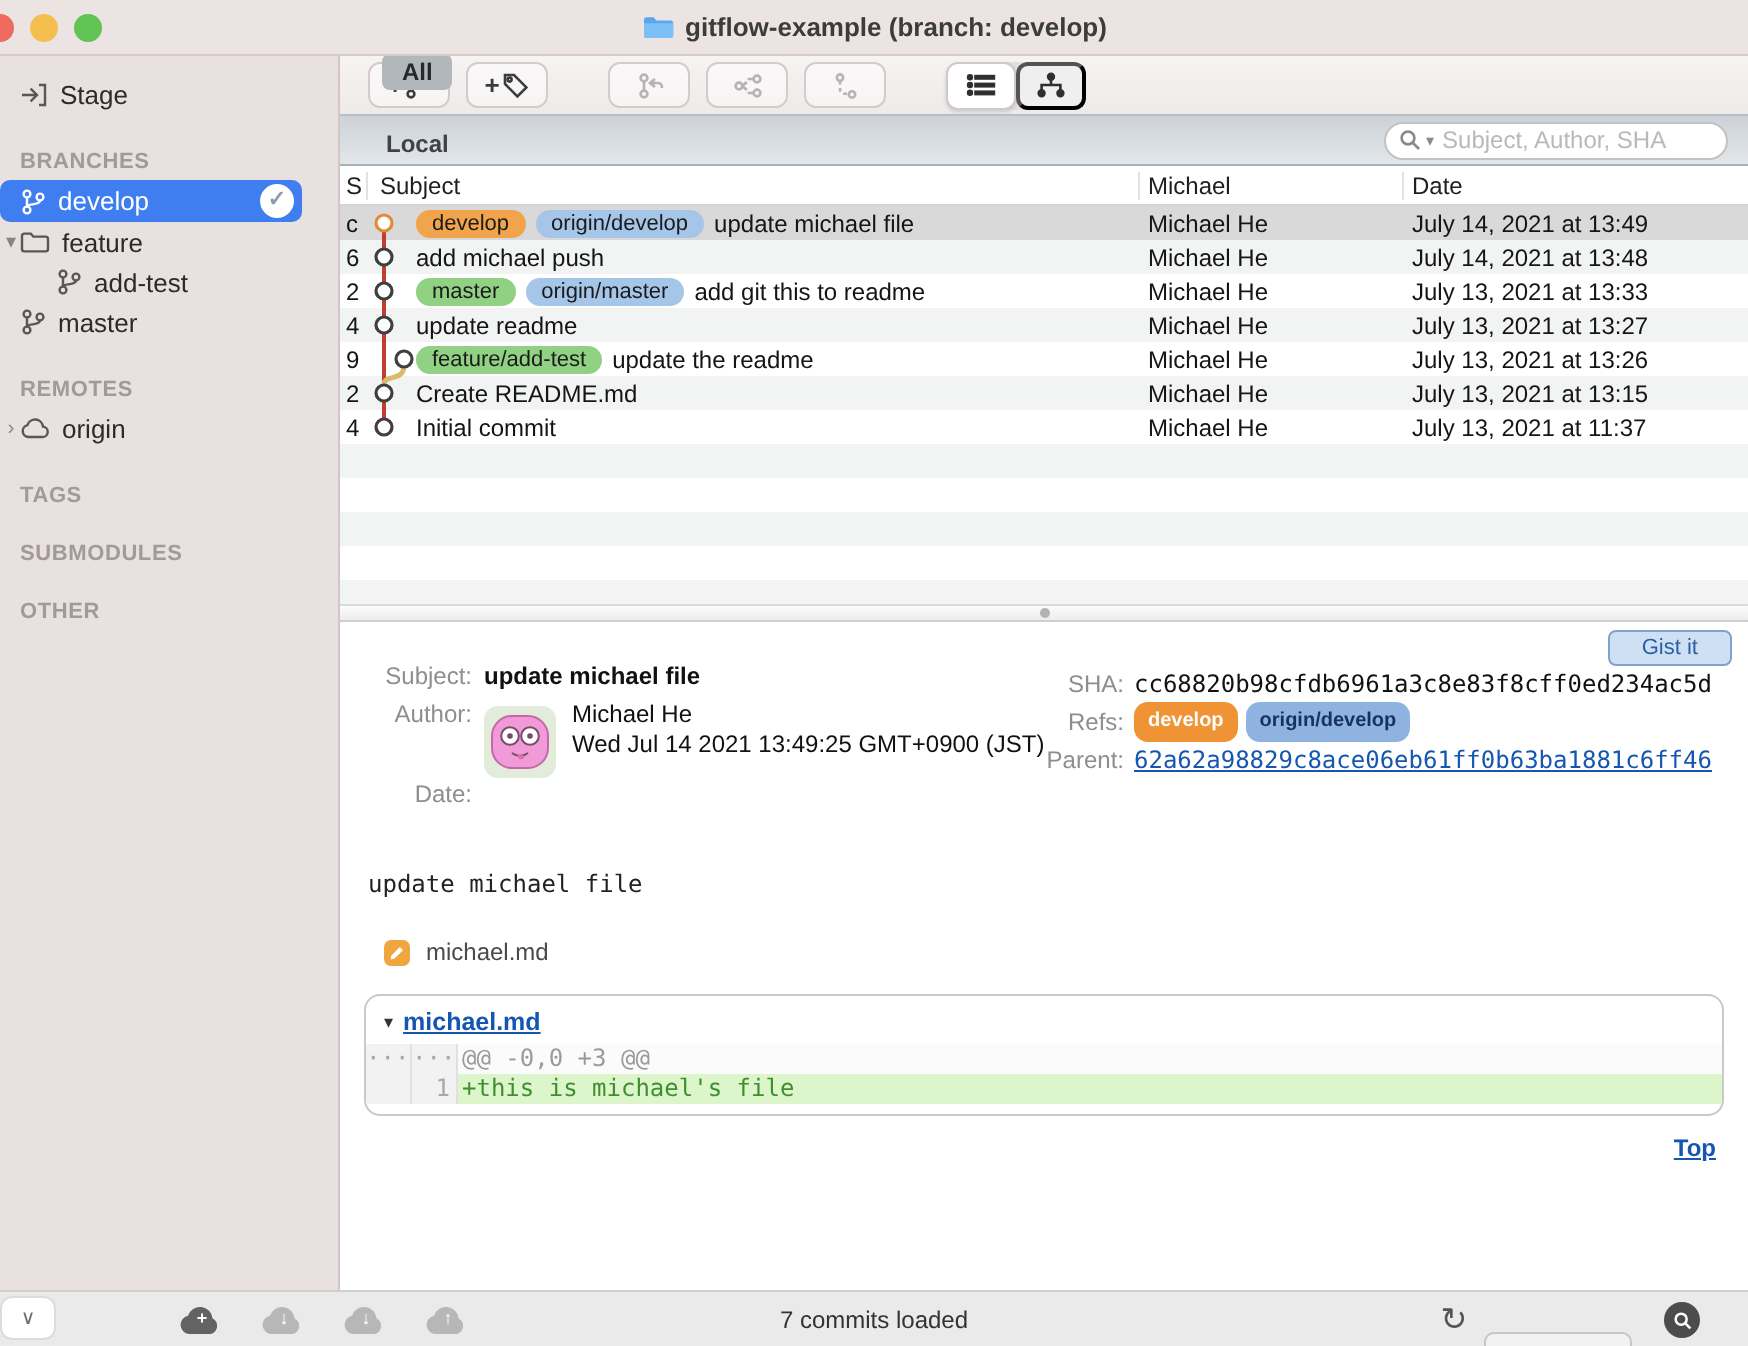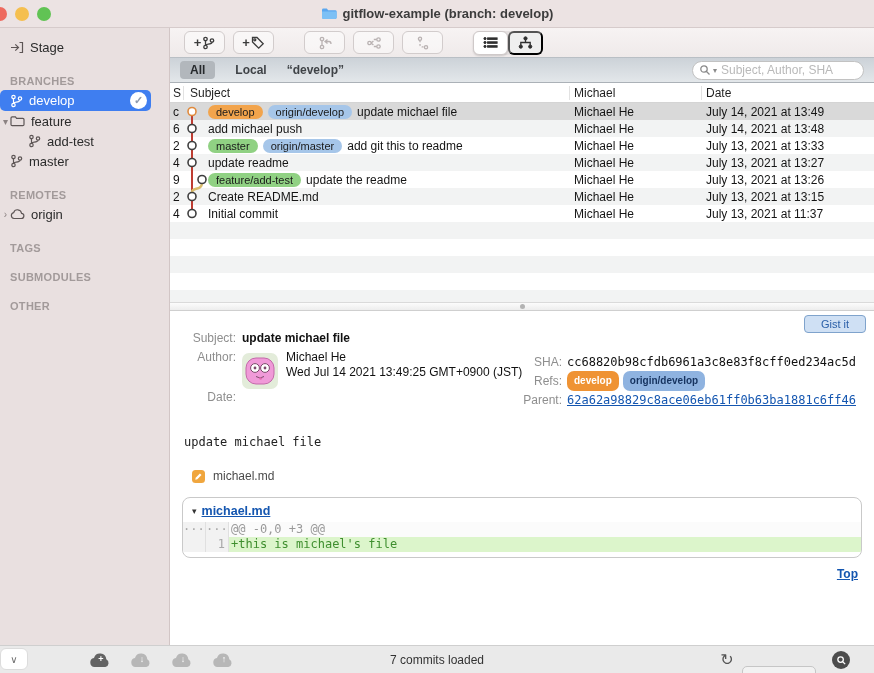--- a/index.html
+++ b/index.html
@@ -95,21 +95,21 @@
   .mrow { display:flex; }
   .mlbl { width:66px; text-align:right; margin-right:6px; color:#8e8e8e; flex:none; }
   .subj-val { font-weight:bold; color:#111; }
   .author-area { display:flex; margin-top:5px; }
   .lblcol { width:66px; margin-right:6px; text-align:right; color:#8e8e8e; flex:none; }
   .lblcol .date-lbl { margin-top:26px; }
   .avatar { width:36px; height:36px; margin:3px 8px 0 0; flex:none; }
   .atext { width:258px; line-height:14.5px; color:#111; }
   .atext a { color:#1456b0; }
   .meta-right { position:absolute; top:4px; right:8px; width:352px; }
-  .gist-row { text-align:right; margin-bottom:20px; }
+  .gist-row { text-align:right; margin-bottom:0; }
   .gist-btn { font-size:11px; color:#2a5fa8; background:#cfe0f4; border:1px solid #7fa3cc;
     border-radius:4px; padding:2px 16px; font-family:"Liberation Sans",sans-serif; }
   .rrow { display:flex; align-items:center; line-height:18px; }
   .rlbl { width:48px; text-align:right; margin-right:5px; color:#8e8e8e; flex:none; }
   .mono { font-family:"DejaVu Sans Mono", monospace; font-size:12px; }
   .sha-val { color:#111; }
   .parent-link { color:#1456b0; }
   .ref-badge { font-size:10px; font-weight:bold; padding:1px 7px; border-radius:7px; margin-right:4px; }
   .r-orange { background:#ef9334; color:#fff; }
   .r-blue { background:#8fb3e0; color:#16335f; }
@@ -317,21 +317,21 @@
                   <circle cx="2.8" cy="10.6" r="1.6"></circle>
                   <circle cx="12.2" cy="10.6" r="1.6"></circle>
                   <path fill="none" stroke-width="1.3" d="M7.5 4 v2.5 M2.8 9 V6.5 h9.4 V9"></path>
                 </svg>
               </span>
             </button>
           </div>
         </div>
 
       <div class="filterbar">
-        <span id="ftabs" style="display:flex;gap:20px;align-items:center;">
+        <span id="ftabs" style="display:flex;gap:20px;align-items:center;flex-direction:column;">
             <span class="ftab active">All</span>
             <span class="ftab">Local</span>
             <span class="ftab">“develop”</span>
           </span>
         <span class="searchbox">
           <svg width="12" height="12" viewBox="0 0 12 12">
             <circle cx="5" cy="5" r="3.2"></circle>
               <path d="M7.5 7.5 L10.5 10.5"></path>
           </svg>
           <span class="chev">▾</span>

